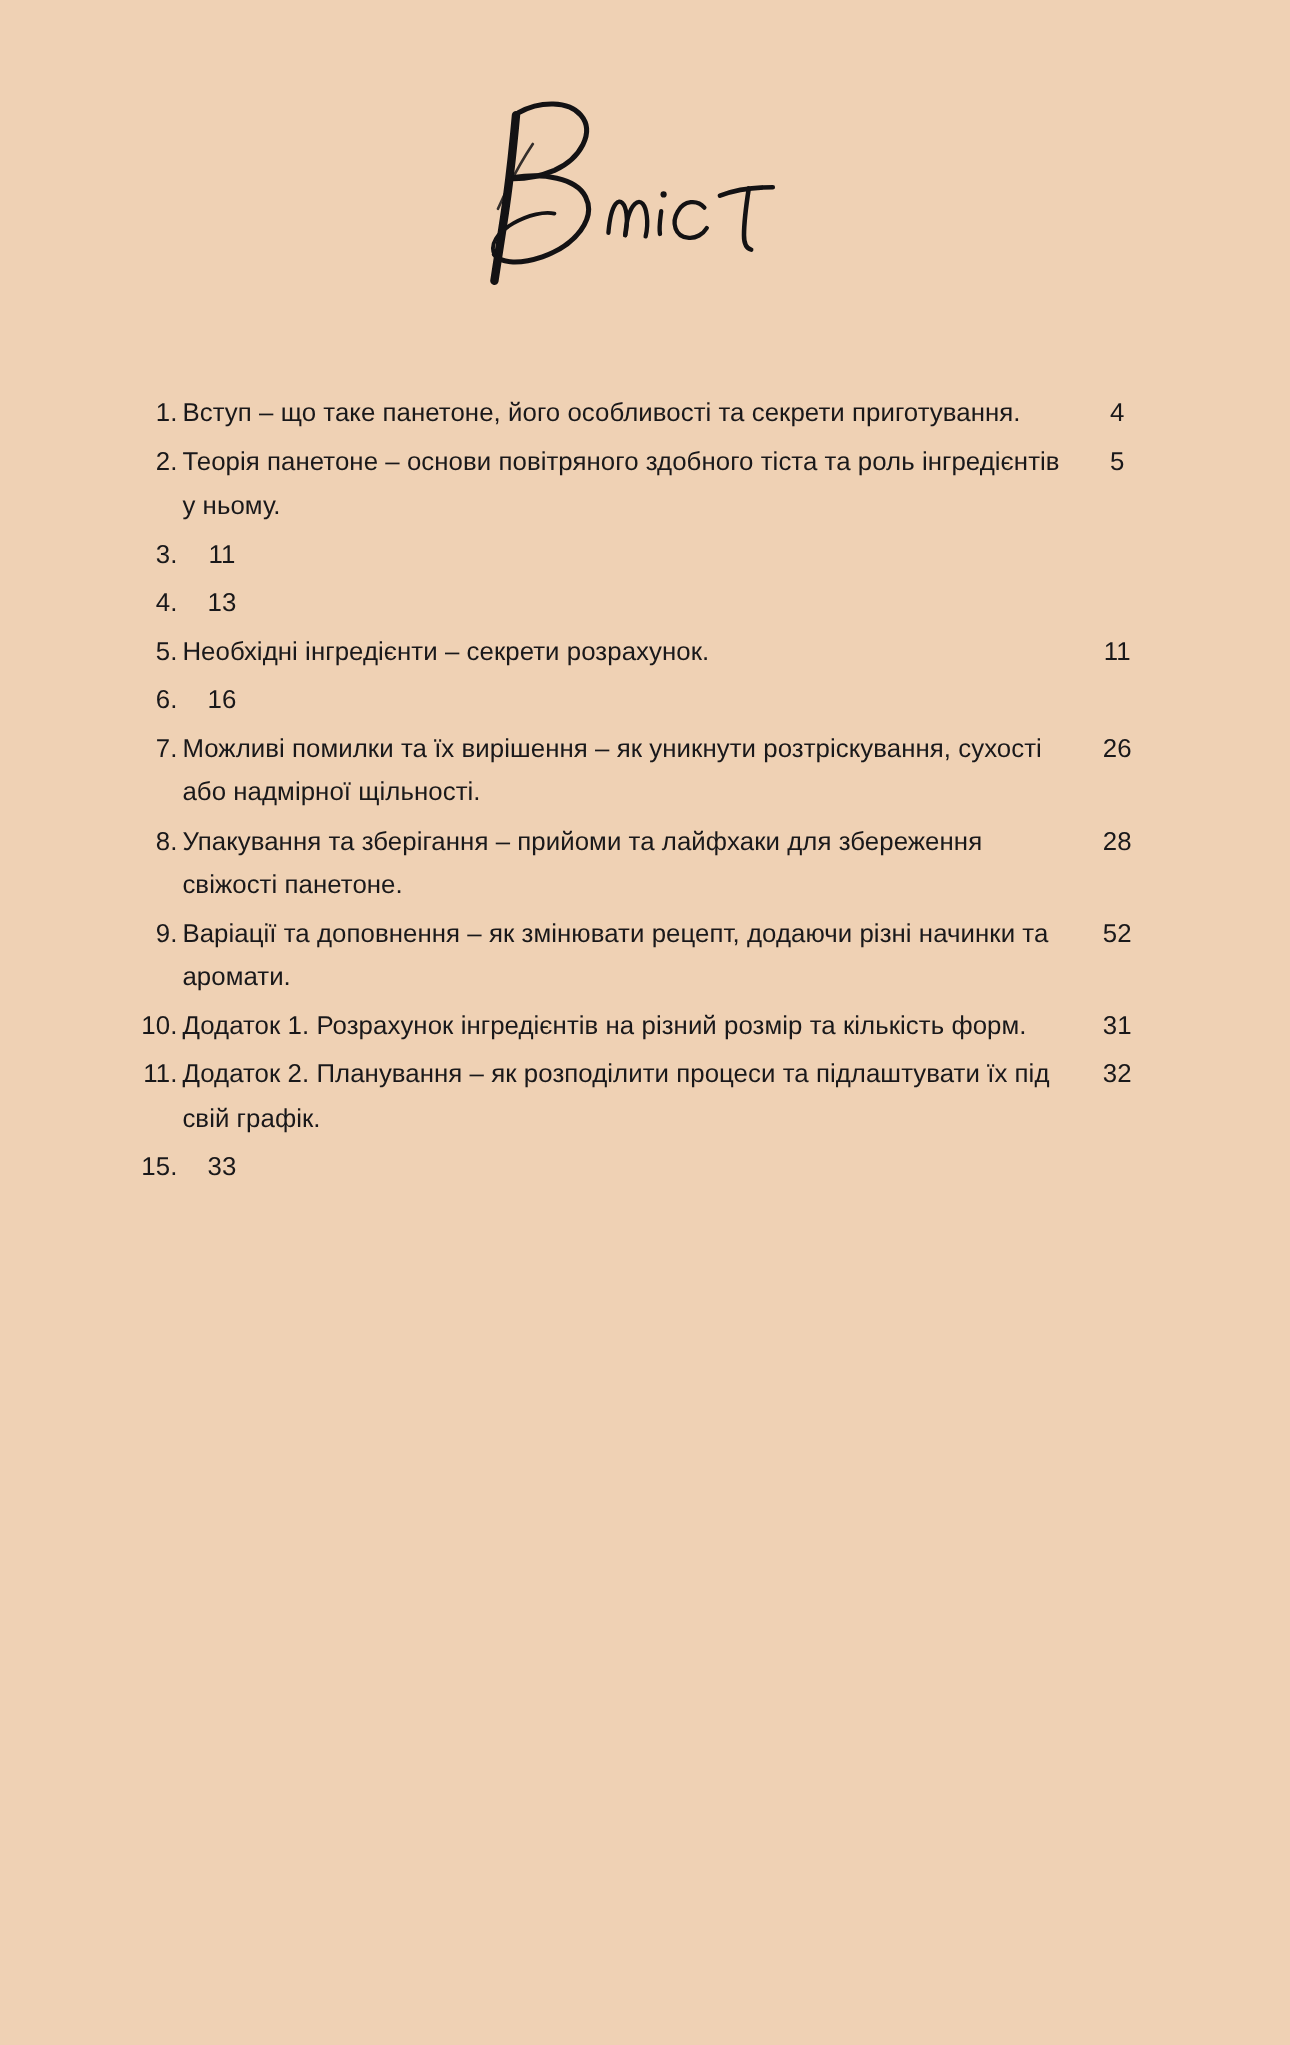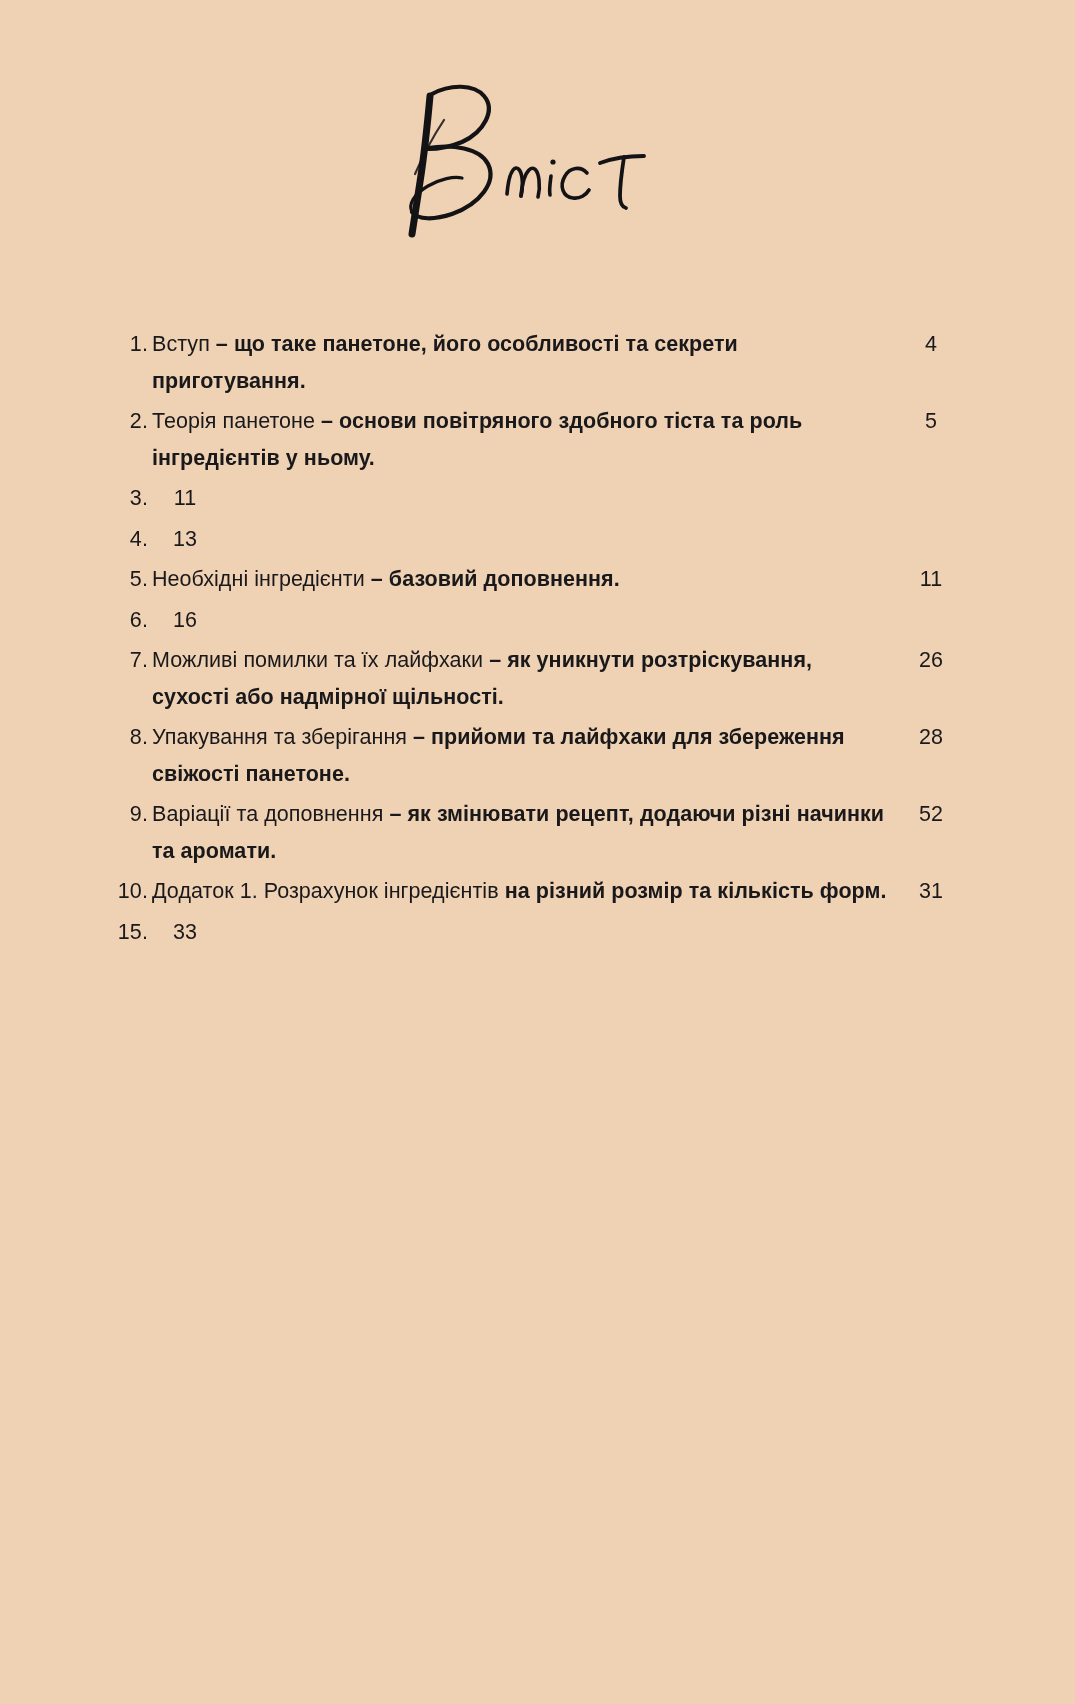--- a/index.html
+++ b/index.html
@@ -85,21 +85,21 @@
     color: #19181a;
     padding-right: 8px;
     letter-spacing: 0.05px;
   }
 
   .toc-title {
     font-weight: 400;
   }
 
   .toc-desc {
-    font-weight: 700;
+    font-weight: 400;
   }
 
   .toc-page {
     flex: 0 0 auto;
     width: 66px;
     text-align: center;
     font-size: 21.5px;
     line-height: 36.5px;
     font-weight: 400;
     color: #19181a;
@@ -156,32 +156,32 @@
       <span class="toc-page">11</span>
     </div>
 
     <div class="toc-row">
       <span class="toc-num">4.</span>
       <span class="toc-page">13</span>
     </div>
 
     <div class="toc-row">
       <span class="toc-num">5.</span>
-      <span class="toc-body"><span class="toc-title">Необхідні інгредієнти</span><span class="toc-desc"> – базовий доповнення.</span></span>
+      <span class="toc-body"><span class="toc-title">Необхідні інгредієнти</span><span class="toc-desc"> – секрети розрахунок.</span></span>
       <span class="toc-page">11</span>
     </div>
 
     <div class="toc-row">
       <span class="toc-num">6.</span>
       <span class="toc-page">16</span>
     </div>
 
     <div class="toc-row">
       <span class="toc-num">7.</span>
-      <span class="toc-body"><span class="toc-title">Можливі помилки та їх лайфхаки</span><span class="toc-desc"> – як уникнути розтріскування, сухості або надмірної щільності.</span></span>
+      <span class="toc-body"><span class="toc-title">Можливі помилки та їх вирішення</span><span class="toc-desc"> – як уникнути розтріскування, сухості або надмірної щільності.</span></span>
       <span class="toc-page">26</span>
     </div>
 
     <div class="toc-row">
       <span class="toc-num">8.</span>
       <span class="toc-body"><span class="toc-title">Упакування та зберігання</span><span class="toc-desc"> – прийоми та лайфхаки для збереження свіжості панетоне.</span></span>
       <span class="toc-page">28</span>
     </div>
 
     <div class="toc-row">
@@ -189,20 +189,25 @@
       <span class="toc-body"><span class="toc-title">Варіації та доповнення</span><span class="toc-desc"> – як змінювати рецепт, додаючи різні начинки та аромати.</span></span>
       <span class="toc-page">52</span>
     </div>
 
     <div class="toc-row">
       <span class="toc-num">10.</span>
       <span class="toc-body"><span class="toc-title">Додаток 1. Розрахунок інгредієнтів</span><span class="toc-desc"> на різний розмір та кількість форм.</span></span>
       <span class="toc-page">31</span>
     </div>
 
+    <div class="toc-row">
+      <span class="toc-num">11.</span>
+      <span class="toc-body"><span class="toc-title">Додаток 2. Планування</span><span class="toc-desc"> – як розподілити процеси та підлаштувати їх під свій графік.</span></span>
+      <span class="toc-page">32</span>
+    </div>
 
     <div class="toc-row">
       <span class="toc-num">15.</span>
       <span class="toc-page">33</span>
     </div>
 
   </div>
 </div>
 
 </body></html>

